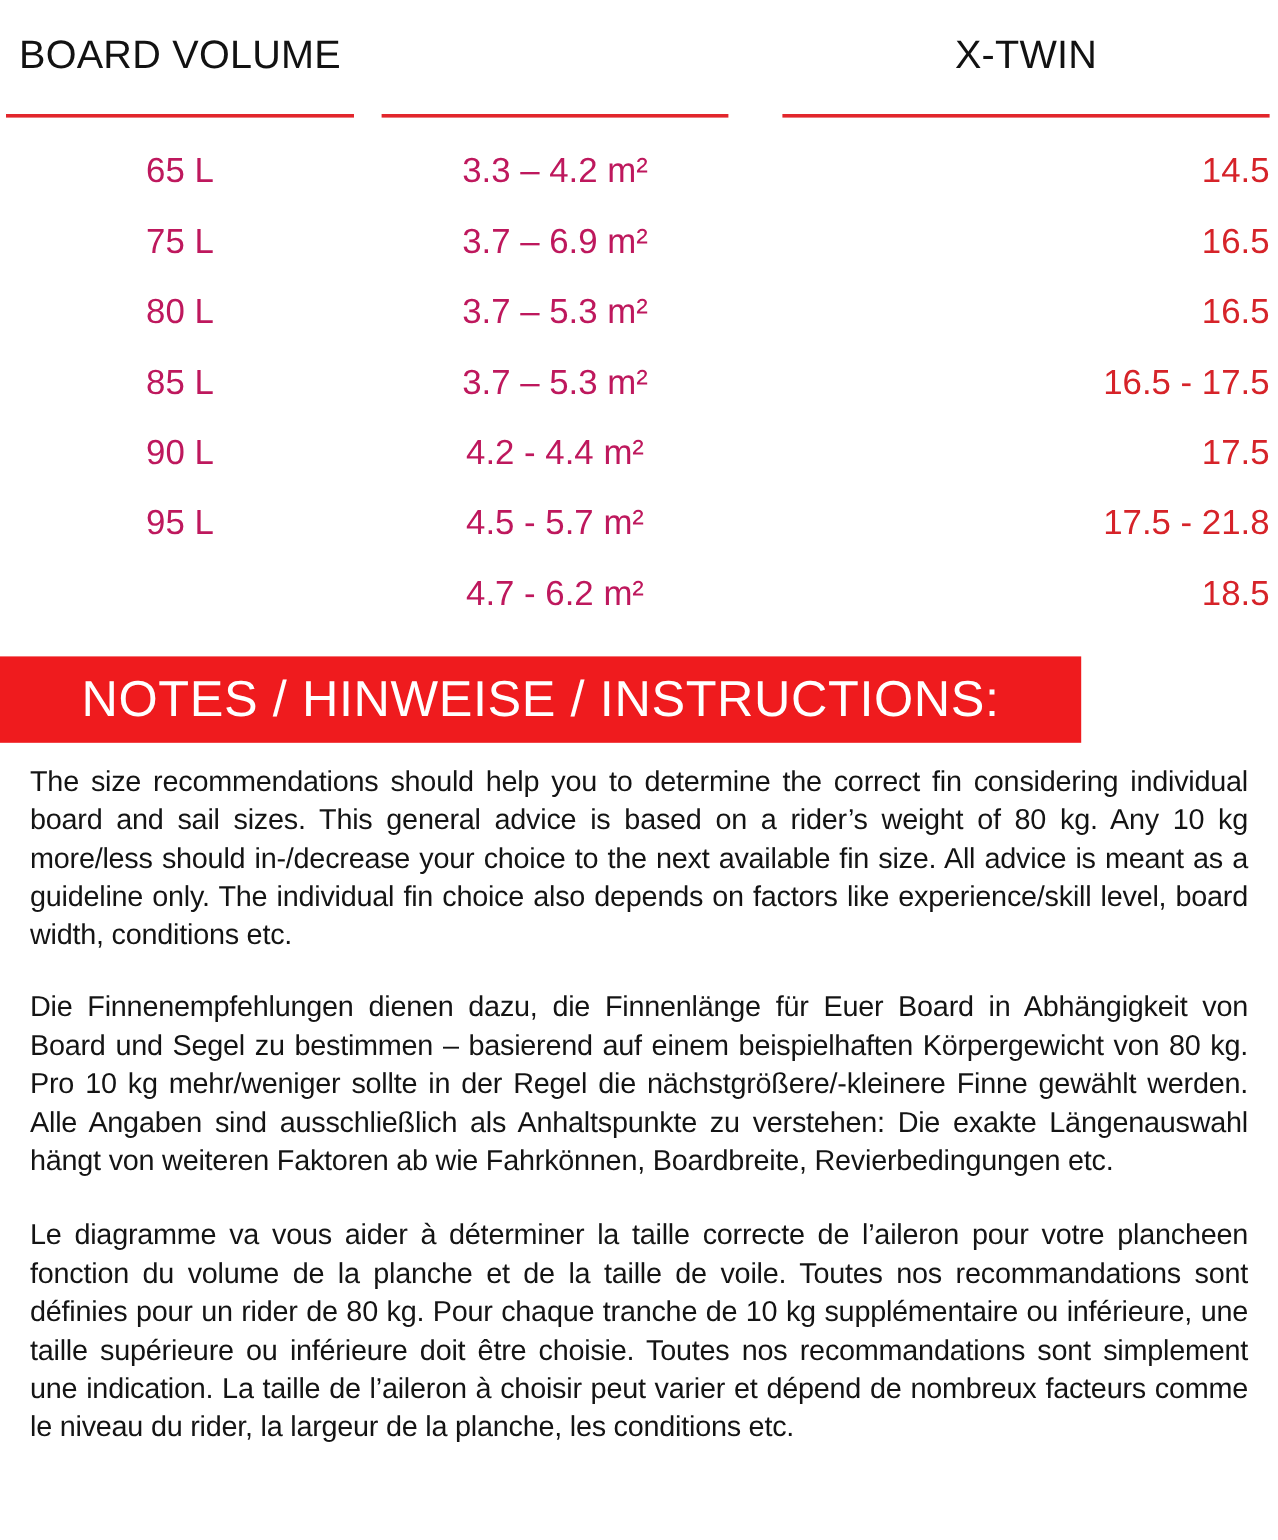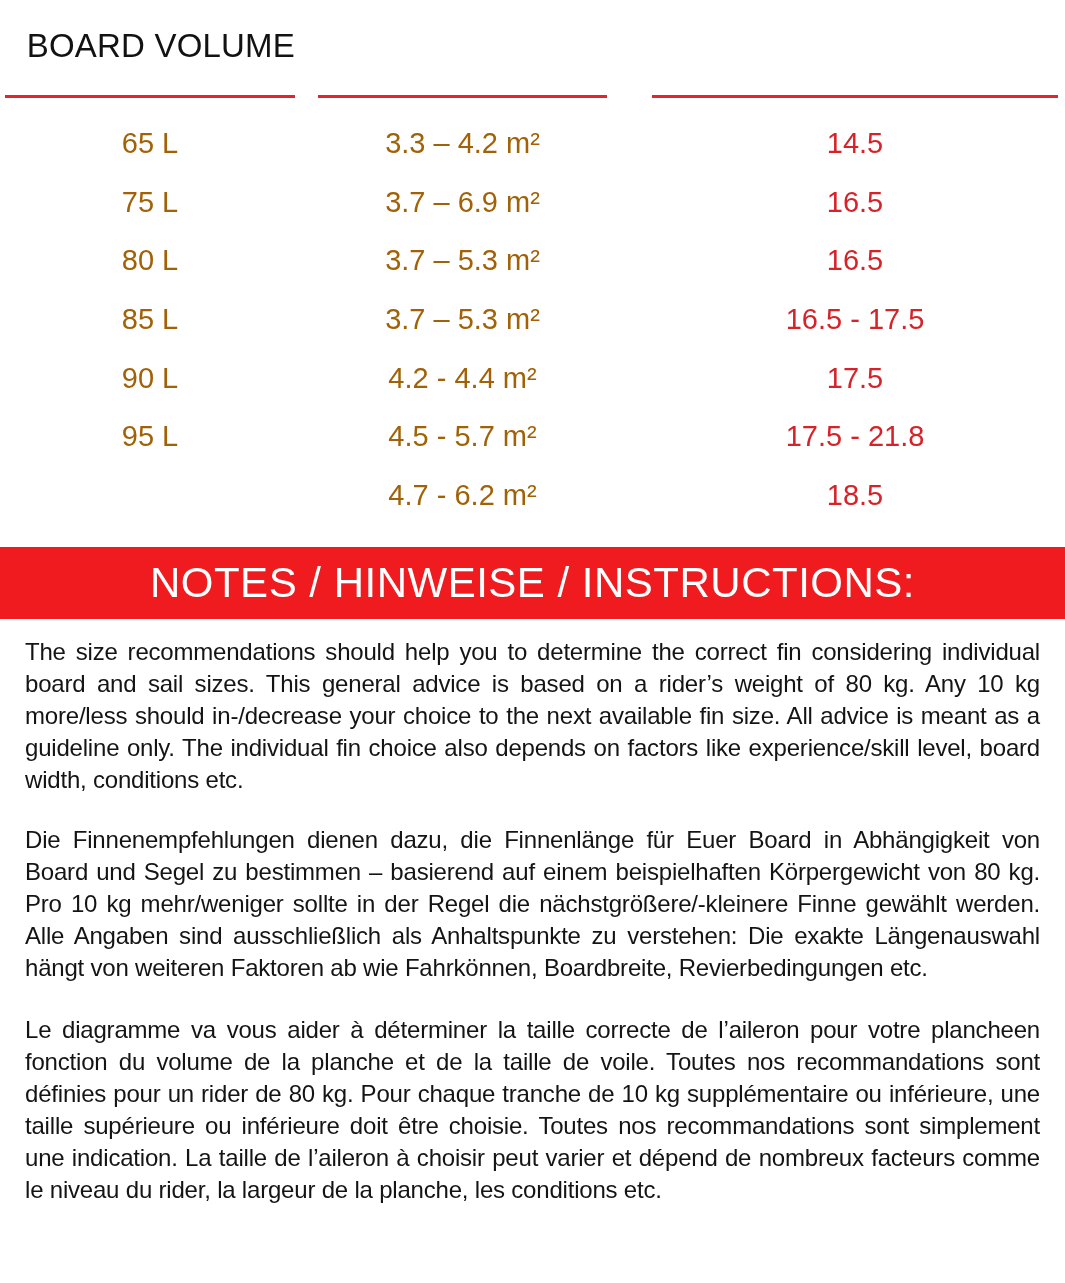--- a/index.html
+++ b/index.html
@@ -24,21 +24,21 @@
   .c2 { grid-column: 3; }
   .c3 { grid-column: 5; }
 
   .hdr-row {
     padding-top: 26px;
   }
   .hdr-cell {
     font-size: 33px;
     line-height: 40px;
     color: #121212;
-    text-align: right;
+    text-align: center;
     white-space: nowrap;
     letter-spacing: 0.2px;
   }
 
   .underline-row {
     margin-top: 29px;
   }
   .underline {
     height: 3px;
     background: #e2262c;
@@ -47,31 +47,32 @@
   .rows {
     margin-top: 16px;
   }
   .t-row {
     height: 58.7px;
     align-items: center;
   }
   .t-cell {
     font-size: 29px;
     text-align: center;
-    color: #a16207;
+    color: #be185d;
     white-space: nowrap;
   }
   .t-cell.fin {
     color: #d62329;
+    text-align: right;
   }
 
   
   .banner {
     margin-top: 22px;
-    width: 1065px;
+    width: 901px;
     height: 72px;
     background: #ef1b1e;
     display: flex;
     align-items: center;
     justify-content: center;
   }
   .banner-title {
     color: #ffffff;
     font-size: 42px;
     letter-spacing: 0.5px;
@@ -93,20 +94,21 @@
   .note-de { margin-top: 28px; }
   .note-fr { margin-top: 30px; }
 </style>
 </head>
 <body>
 
 <div class="sheet">
 
   <div class="grid hdr-row">
     <div class="hdr-cell c1">BOARD VOLUME</div>
+    <div class="hdr-cell c3">X-TWIN</div>
   </div>
 
   <div class="grid underline-row">
     <div class="underline c1"></div>
     <div class="underline c2"></div>
     <div class="underline c3"></div>
   </div>
 
   <div class="rows">
     <div class="grid t-row">

